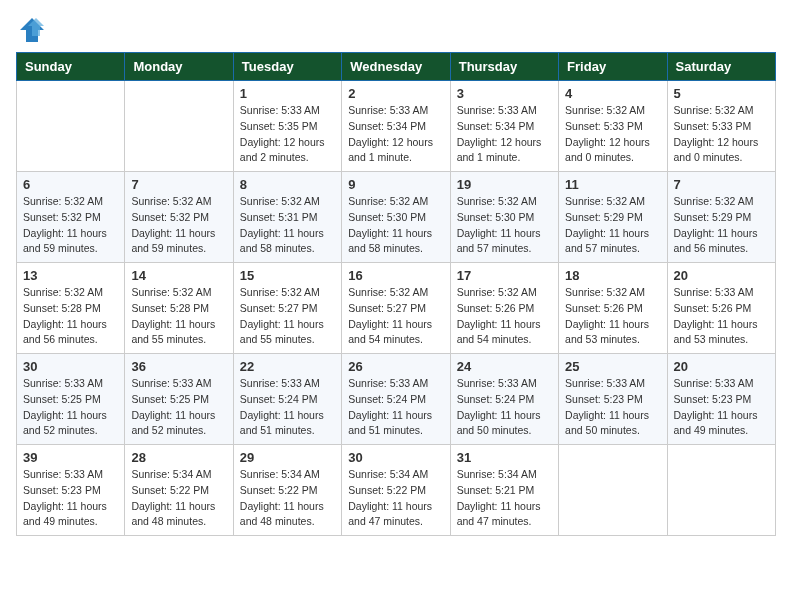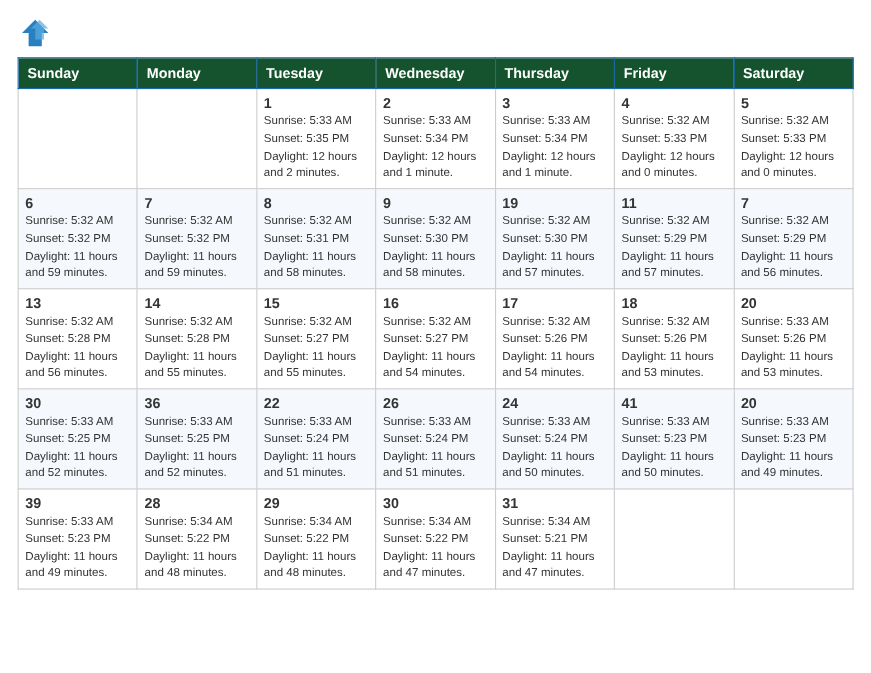--- a/index.html
+++ b/index.html
@@ -269,21 +269,21 @@
 Sunset: 5:24 PM
 Daylight: 11 hours and 51 minutes.</div>
         </td>
         <td>
           <span class="day-num">24</span>
           <div class="day-info" style="white-space: pre-line;">Sunrise: 5:33 AM
 Sunset: 5:24 PM
 Daylight: 11 hours and 50 minutes.</div>
         </td>
         <td>
-          <span class="day-num">41</span>
+          <span class="day-num">25</span>
           <div class="day-info" style="white-space: pre-line;">Sunrise: 5:33 AM
 Sunset: 5:23 PM
 Daylight: 11 hours and 50 minutes.</div>
         </td>
         <td>
           <span class="day-num">20</span>
           <div class="day-info" style="white-space: pre-line;">Sunrise: 5:33 AM
 Sunset: 5:23 PM
 Daylight: 11 hours and 49 minutes.</div>
         </td>

